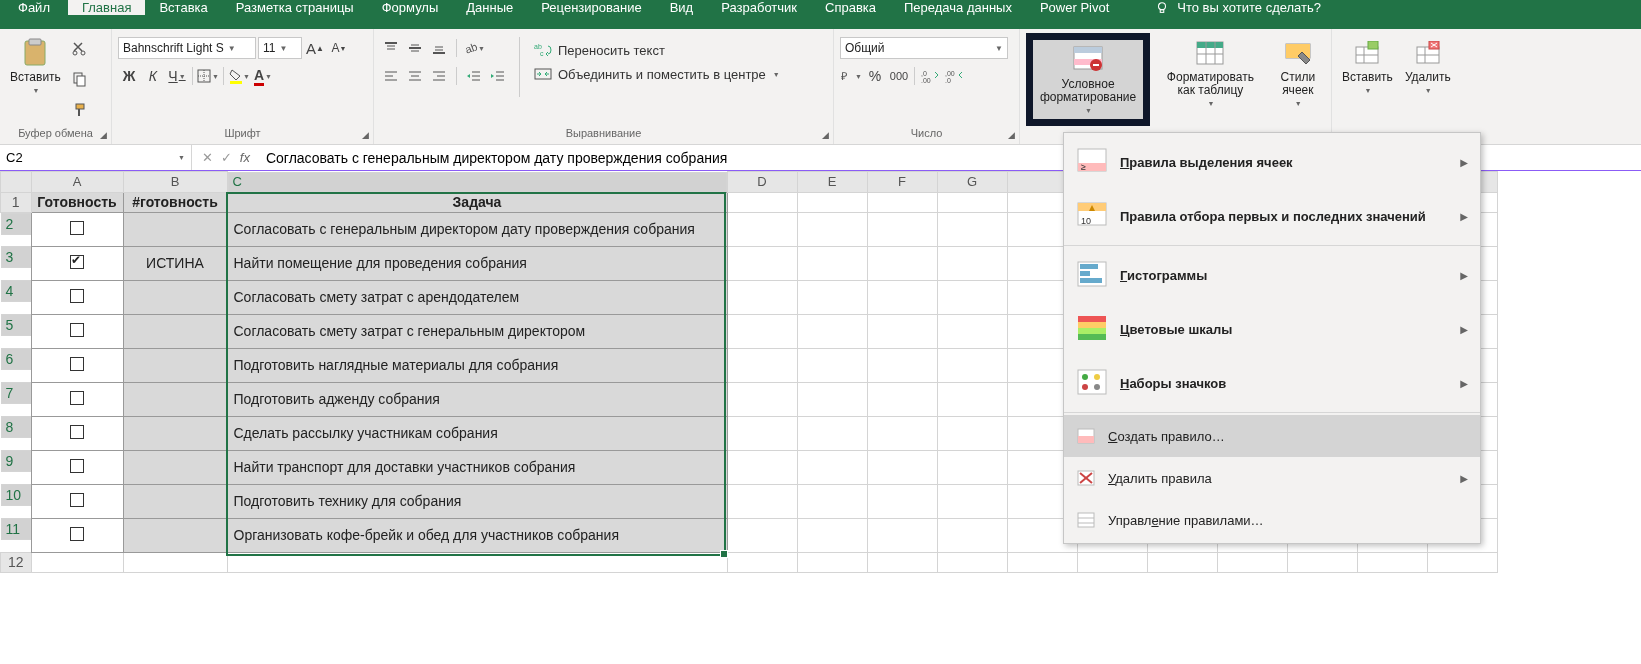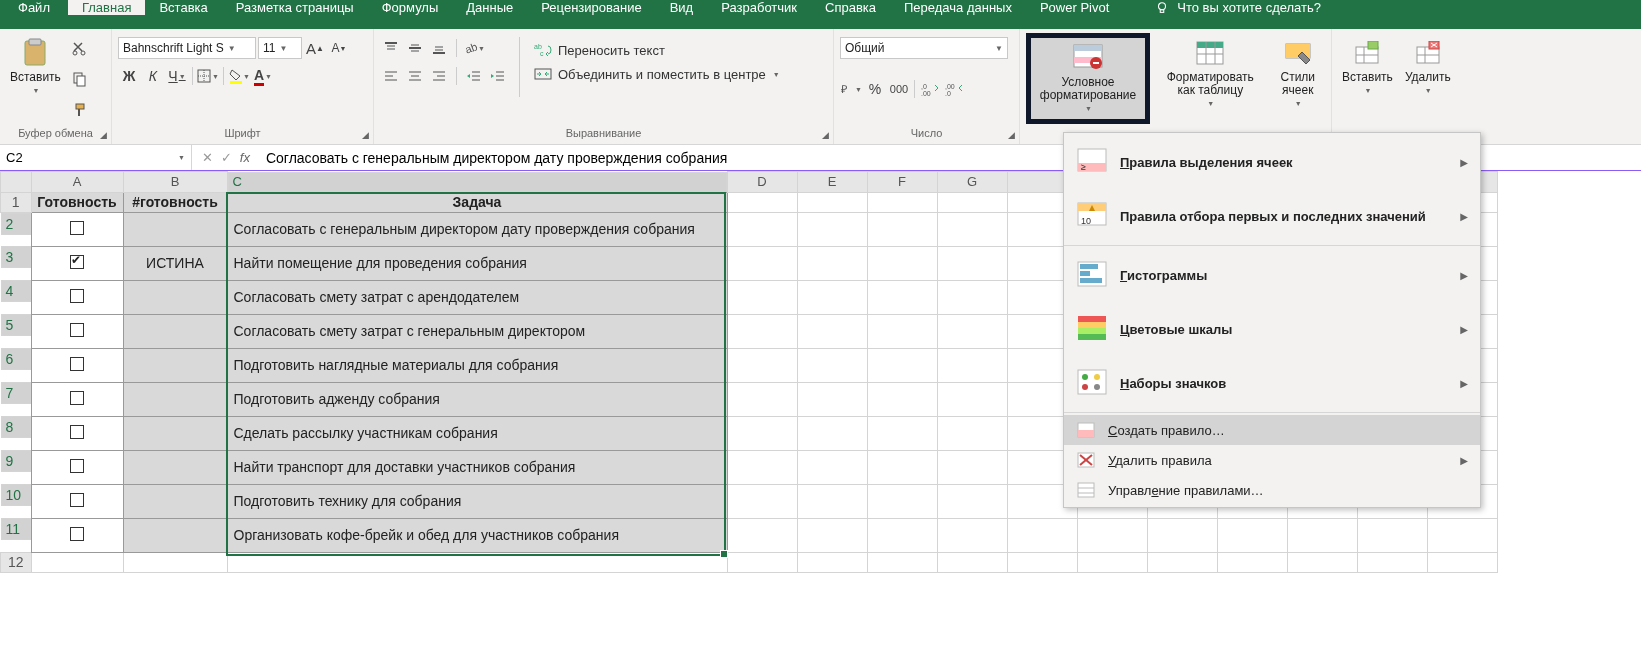--- a/index.html
+++ b/index.html
@@ -14,21 +14,21 @@
 .bulb { width: 14px; height: 14px; }
 
 
 .ribbon { background: #f3f2f1; height: 116px; border-bottom: 1px solid #d6d6d6; display: flex; }
 .group { border-right: 1px solid #e1e1e1; padding: 4px 6px 2px 6px; display: flex; flex-direction: column; justify-content: space-between; position: relative; }
 .group-body { display: flex; gap: 4px; flex: 1; }
 .group-label { text-align: center; font-size: 11px; color: #666; height: 18px; line-height: 14px; display: flex; justify-content: center; align-items: center; gap: 24px; }
 .dlg-launch { font-size: 9px; color: #666; position: absolute; right: 4px; bottom: 4px; cursor: pointer; }
 .big-btn { display: flex; flex-direction: column; align-items: center; justify-content: flex-start; padding: 2px 4px; cursor: pointer; min-width: 48px; text-align: center; font-size: 12px; line-height: 13px; }
 .big-btn .ic { height: 36px; display: flex; align-items: center; justify-content: center; }
-.big-btn.highlight { background: #d4d4d4; border: 5px solid #0f172a; }
+.big-btn.highlight { background: #d4d4d4; border: 7px solid #0f172a; }
 .stack { display: flex; flex-direction: column; gap: 2px; }
 .row { display: flex; align-items: center; gap: 2px; }
 .mini { width: 22px; height: 22px; display: flex; align-items: center; justify-content: center; cursor: pointer; font-size: 14px; color: #444; }
 .mini.bold { font-weight: bold; }
 .mini.italic { font-style: italic; }
 .mini.uline { text-decoration: underline; }
 .sel { border: 1px solid #c8c8c8; background: #fff; height: 22px; display: flex; align-items: center; padding: 0 4px; font-size: 12px; }
 .sel .dd { margin-left: 4px; font-size: 8px; color: #666; }
 .chk-lbl { display: flex; align-items: center; gap: 6px; height: 22px; font-size: 13px; color: #333; cursor: pointer; padding: 0 4px; }
 .dd-sm { font-size: 7px; color: #666; margin-left: 1px; }
@@ -57,21 +57,21 @@
 .acell { background: #fff; text-align: center; border: 1px solid #999 !important; }
 .chkbox { width: 14px; height: 14px; border: 1px solid #333; display: inline-block; position: relative; }
 .chkbox.checked::after { content: "✔"; position: absolute; top: -3px; left: 0px; font-size: 12px; }
 .emptycell { height: 20px; }
 .selrange { position: absolute; border: 2px solid #217346; pointer-events: none; }
 .selrange::after { content: ""; position: absolute; right: -4px; bottom: -4px; width: 6px; height: 6px; background: #217346; border: 1px solid #fff; }
 
 
 .cf-menu { position: absolute; top: 132px; left: 1063px; width: 418px; background: #f3f2f1; border: 1px solid #c6c6c6; box-shadow: 2px 2px 6px rgba(0,0,0,0.25); z-index: 100; padding: 2px 0; }
 .cf-item { display: flex; align-items: center; height: 54px; padding: 0 12px; cursor: pointer; gap: 12px; position: relative; }
-.cf-item.small { height: 30px; }
+.cf-item.small { height: 42px; }
 .cf-item:hover, .cf-item.hover { background: #d4d4d4; }
 .cf-item .lbl { font-size: 13px; font-weight: bold; }
 .cf-item .lbl.norm { font-weight: normal; }
 .cf-item .lbl u { text-decoration: underline; }
 .cf-item .arr { position: absolute; right: 12px; font-size: 10px; color: #666; }
 .cf-sep { height: 1px; background: #d6d6d6; margin: 2px 0; }
 .cf-ico { width: 32px; height: 32px; display: flex; align-items: center; justify-content: center; flex-shrink: 0; }
 .cf-ico.sm { width: 20px; height: 20px; }
 
 svg { display: block; }
@@ -283,21 +283,21 @@
           <span>Объединить и поместить в центре</span>
           <span class="dd-sm">▼</span>
         </div>
       </div>
     </div>
     <div class="group-label">Выравнивание</div>
     <div class="dlg-launch">◢</div>
   </div>
 
   <div class="group" style="width:186px">
-    <div class="group-body" style="flex-direction:column;gap:19px;padding-top:4px">
+    <div class="group-body" style="flex-direction:column;gap:6px;padding-top:4px">
       <div class="sel" style="width:168px">
           <span>Общий</span>
           <span class="dd" style="margin-left:auto">▼</span>
         </div>
       <div class="row">
         <div class="mini">
             <svg width="16" height="16">
               <text x="1" y="12" font-size="11" fill="#555">₽</text>
             </svg>
             <span class="dd-sm">▼</span>

